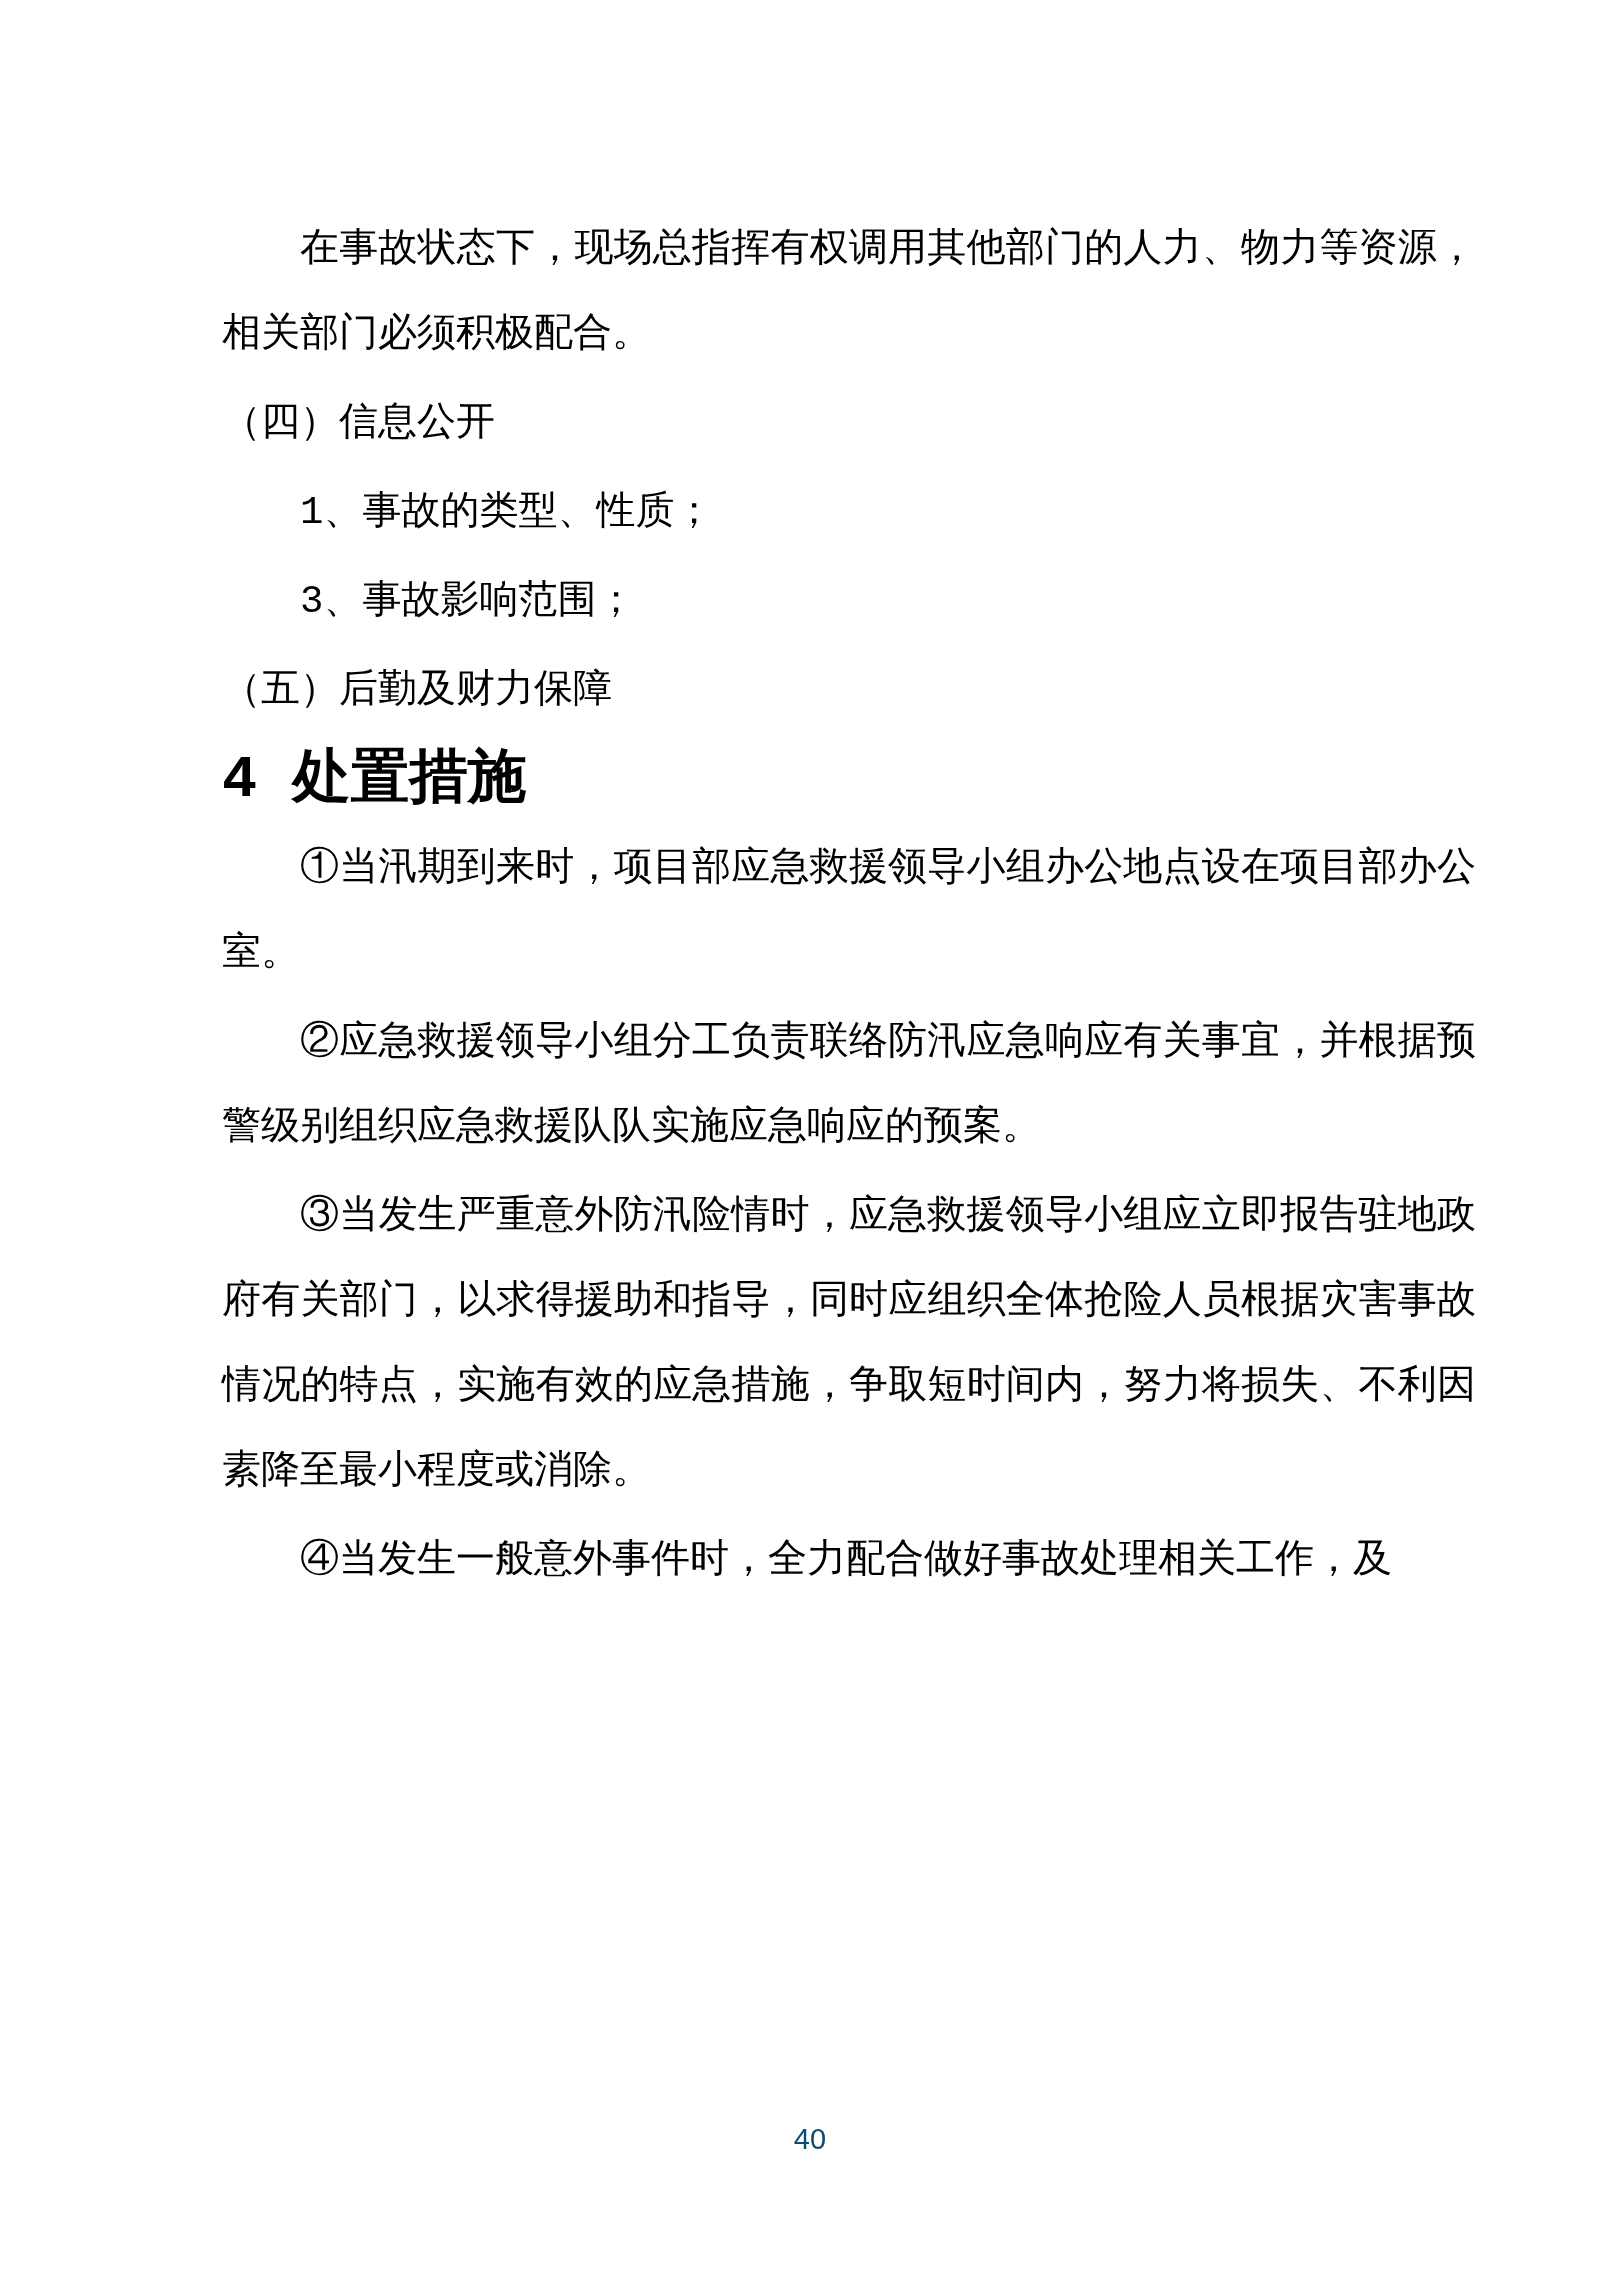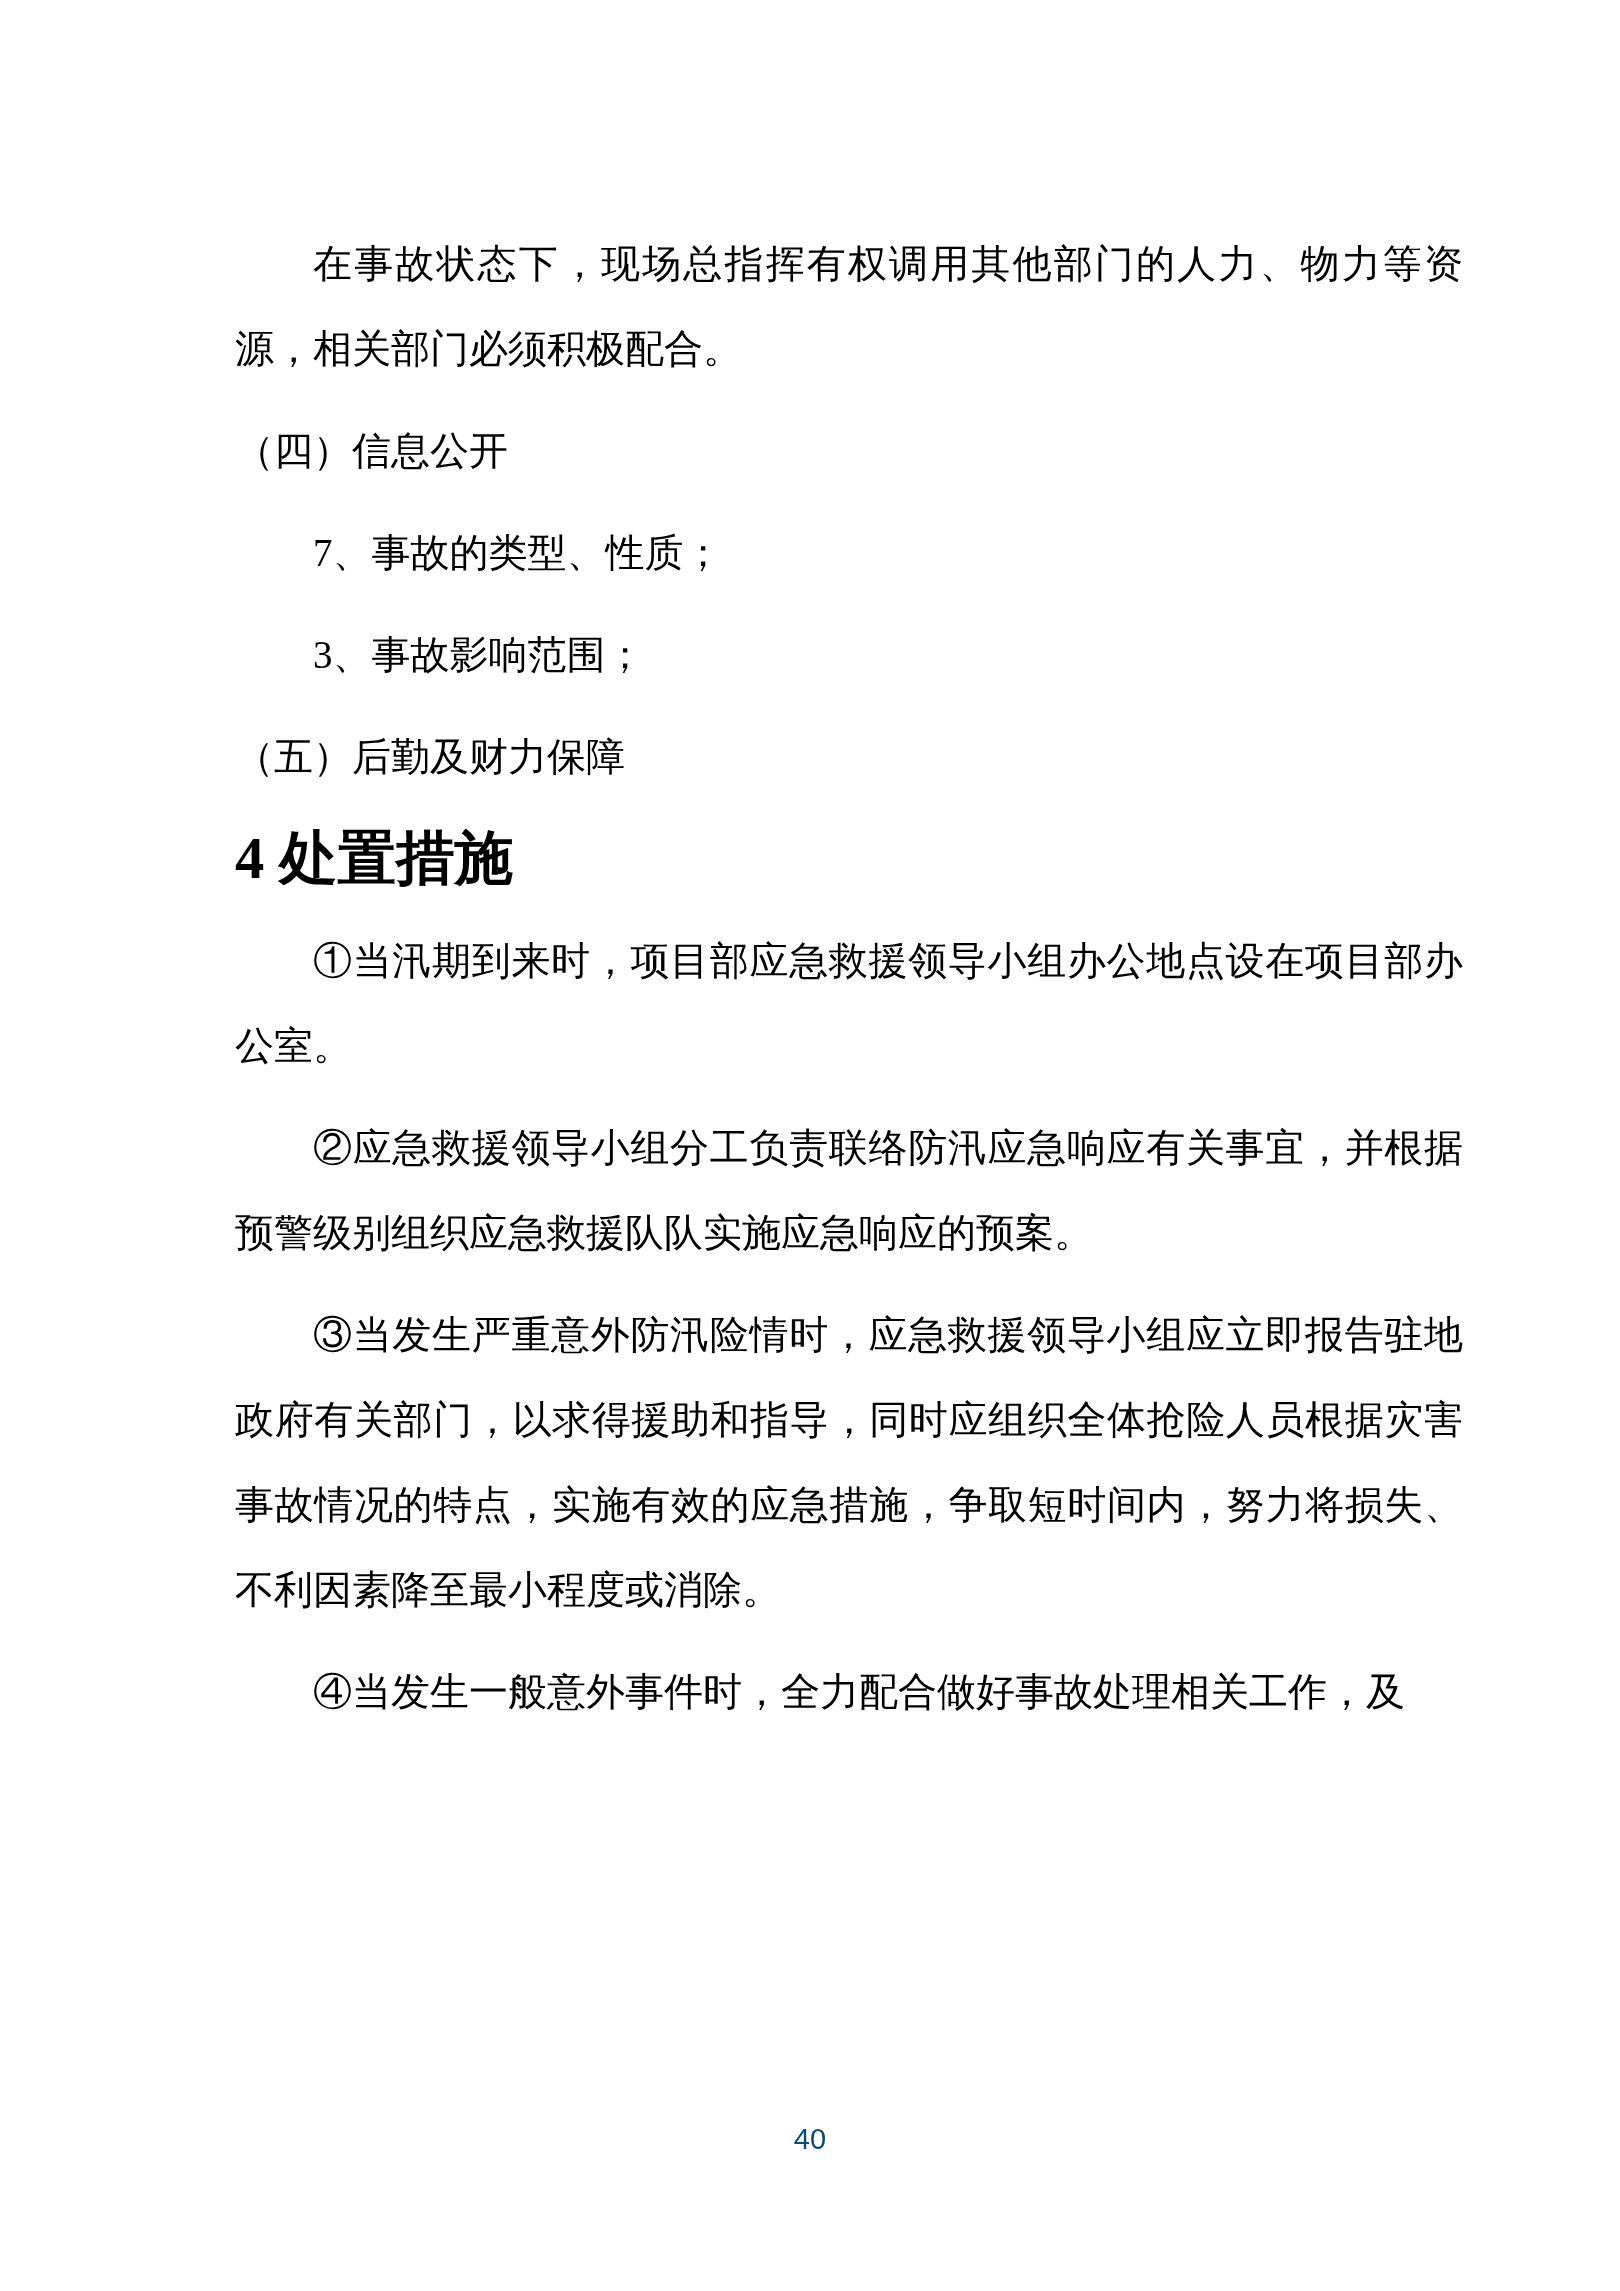--- a/index.html
+++ b/index.html
@@ -20,22 +20,23 @@
     position: absolute;
     left: 218px;
     top: 204px;
     width: 1262px;
     font-size: 39px;
     line-height: 85px;
     text-align: justify;
     text-justify: inter-character;
   }
   .block {
-    margin: 17px;
+    margin: 4px;
     padding: 0;
+    font-family: Liberation Mono, monospace;
   }
   .para {
     text-indent: 78px;
   }
   .list-item {
     text-indent: 78px;
   }
   .subhead {
     text-indent: 0;
   }
@@ -55,21 +56,21 @@
     color: #0c4a6e;
   }
 </style>
 </head>
 <body>
 
 <div class="page">
   <main class="content">
     <p class="block para">在事故状态下，现场总指挥有权调用其他部门的人力、物力等资源，相关部门必须积极配合。</p>
     <p class="block subhead">（四）信息公开</p>
-    <p class="block list-item">7、事故的类型、性质；</p>
+    <p class="block list-item">1、事故的类型、性质；</p>
     <p class="block list-item">3、事故影响范围；</p>
     <p class="block subhead">（五）后勤及财力保障</p>
     <h2 class="block heading">4 处置措施</h2>
     <p class="block para">①当汛期到来时，项目部应急救援领导小组办公地点设在项目部办公室。</p>
     <p class="block para">②应急救援领导小组分工负责联络防汛应急响应有关事宜，并根据预警级别组织应急救援队队实施应急响应的预案。</p>
     <p class="block para">③当发生严重意外防汛险情时，应急救援领导小组应立即报告驻地政府有关部门，以求得援助和指导，同时应组织全体抢险人员根据灾害事故情况的特点，实施有效的应急措施，争取短时间内，努力将损失、不利因素降至最小程度或消除。</p>
     <p class="block para">④当发生一般意外事件时，全力配合做好事故处理相关工作，及</p>
   </main>
   <div class="page-number">40</div>
 </div>

